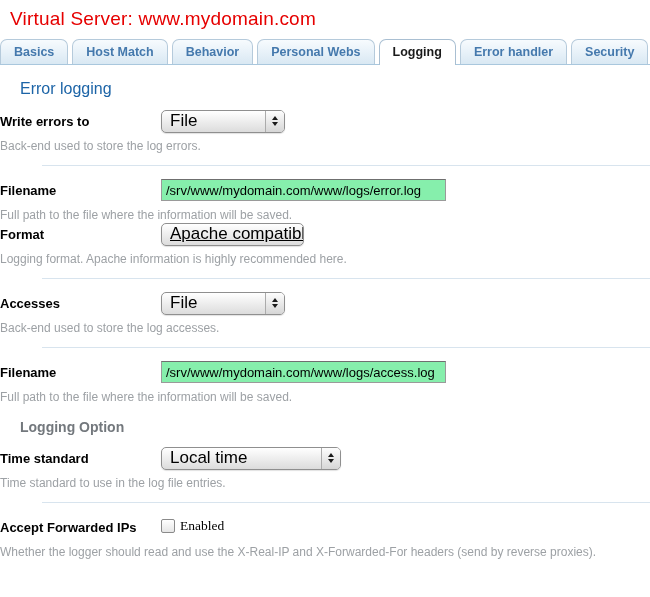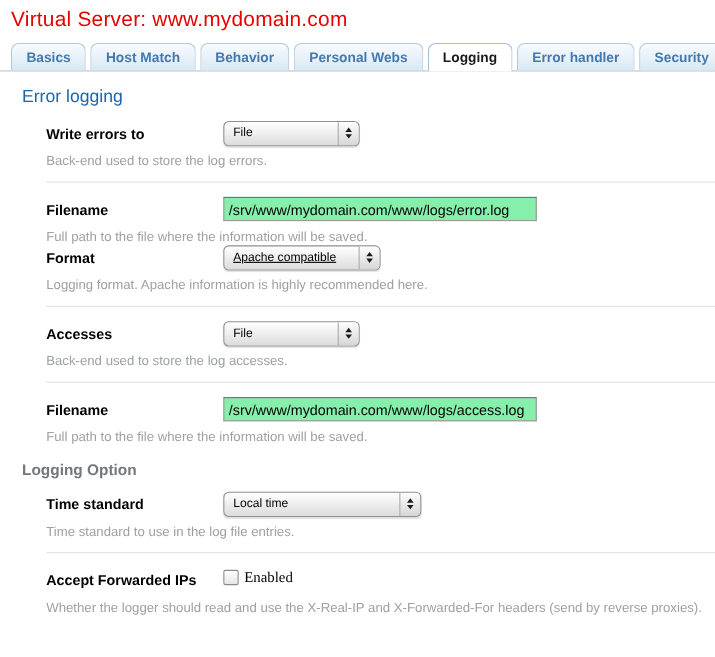--- a/index.html
+++ b/index.html
@@ -13,21 +13,20 @@
     font-size: 19px;
     font-weight: normal;
     color: #e60000;
     margin: 8px 0 9px 10px;
     letter-spacing: 0.2px;
   }
   
   .tabbar {
     display: flex;
     align-items: flex-end;
-    padding-left: 10px;
     border-bottom: 1px solid #a9c7dd;
   }
   .tab {
     height: 25px;
     line-height: 24px;
     padding: 0 13px;
     margin-right: 4px;
     font-size: 12.5px;
     font-weight: bold;
     color: #4579ad;
@@ -52,21 +51,21 @@
     font-size: 16px;
     font-weight: normal;
     color: #1c64a7;
     margin: 15px 16px 11px 20px;
   }
   .section.gray .section-title {
     font-size: 14px;
     font-weight: bold;
     color: #73787d;
   }
-  .field { margin-left: 42px; }
+  .field { }
   .row { display: flex; align-items: center; min-height: 24px; }
   .label {
     width: 161px;
     flex: 0 0 161px;
     font-size: 13px;
     font-weight: bold;
     color: #000;
   }
   .help {
     font-size: 12px;
@@ -80,21 +79,21 @@
   }
   
   .mac-select {
     display: inline-flex;
     align-items: center;
     height: 23px;
     border: 1px solid #8f8f8f;
     border-radius: 5px;
     background: linear-gradient(#ffffff, #dcdcdc);
     box-shadow: 0 1px 1px rgba(0,0,0,0.12);
-    font-size: 11px;
+    font-size: 17px;
     padding-left: 8px;
     cursor: pointer;
     overflow: hidden;
     justify-content: space-between;
   }
   .sel-text { flex: 1; white-space: nowrap; color: #000; }
   .sel-arrows {
     margin-left: auto;
     align-self: stretch;
     width: 19px;

